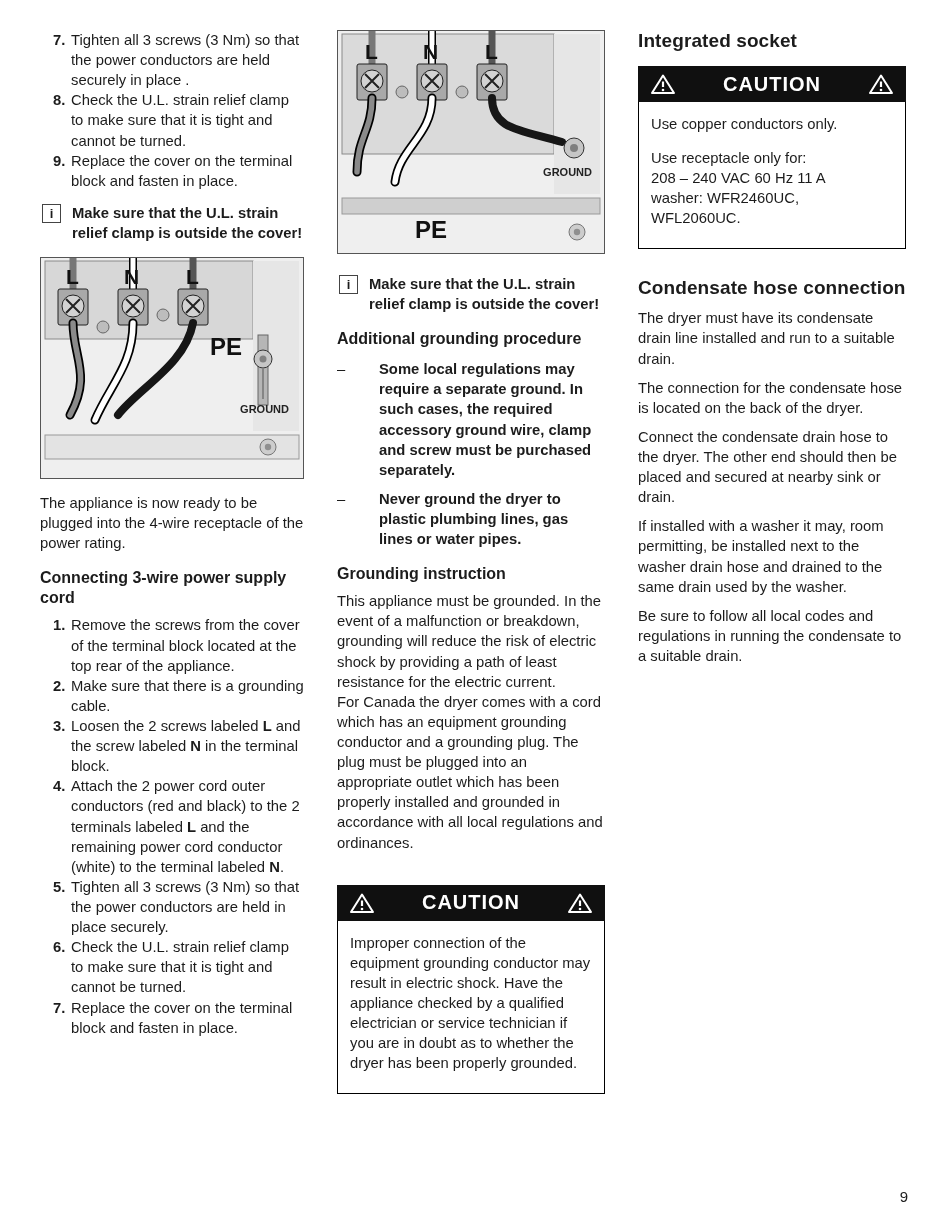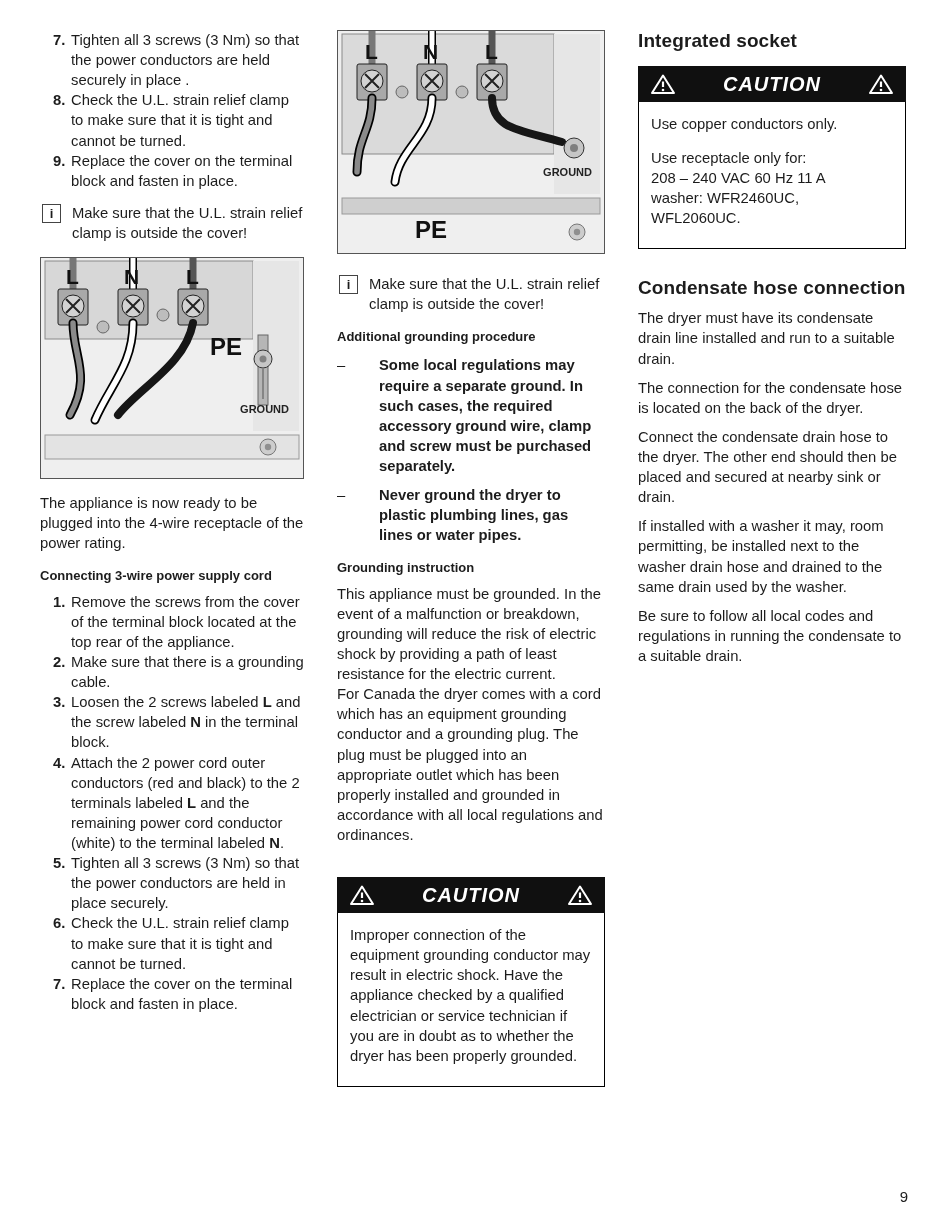--- a/index.html
+++ b/index.html
@@ -27,39 +27,39 @@
   ol.steps .txt { flex:1; }
 
   
   .info-note { display:flex; margin:12px 0 14px 2px; }
   .info-icon {
     flex:0 0 19px; height:19px; border:1px solid #444;
     font-weight:bold; font-size:13px; line-height:17px;
     text-align:center; margin-right:11px; margin-top:1px;
     background:#fff;
   }
-  .info-note .txt { flex:1; }
+  .info-note .txt { flex:1;font-weight:bold; }
 
   h1.big { font-size:19px; font-weight:bold; line-height:1.18; margin-bottom:9px; letter-spacing:0.1px; }
-  h3.sub { font-size:13px; font-weight:bold; line-height:1.25; margin:15px 0 7px; }
+  h3.sub { font-size:16px; font-weight:bold; line-height:1.25; margin:15px 0 7px; }
 
   p.body-p { margin-bottom:9px; }
   .preline { white-space:pre-line; }
 
   
   .bullets { margin:10px 0 4px; }
   .bullet { display:flex; margin-bottom:9px; }
   .bullet .marker { flex:0 0 42px; }
   .bullet .txt { flex:1;font-weight:bold; }
 
   
   .caution { margin-top:10px; }
   .caution-header {
     background:#101010; color:#fff; height:36px;
-    display:flex; align-items:center; padding:0 12px;font-style:italic;
+    display:flex; align-items:center; padding:0 12px;
   }
   .caution-title {
     flex:1; text-align:center; font-size:20px; font-weight:bold;
     letter-spacing:1px;
   }
   .caution-body {
     border:1px solid #000; border-top:none;
     padding:12px 12px 16px;
   }
   .caution-body p { margin-bottom:13px; }

